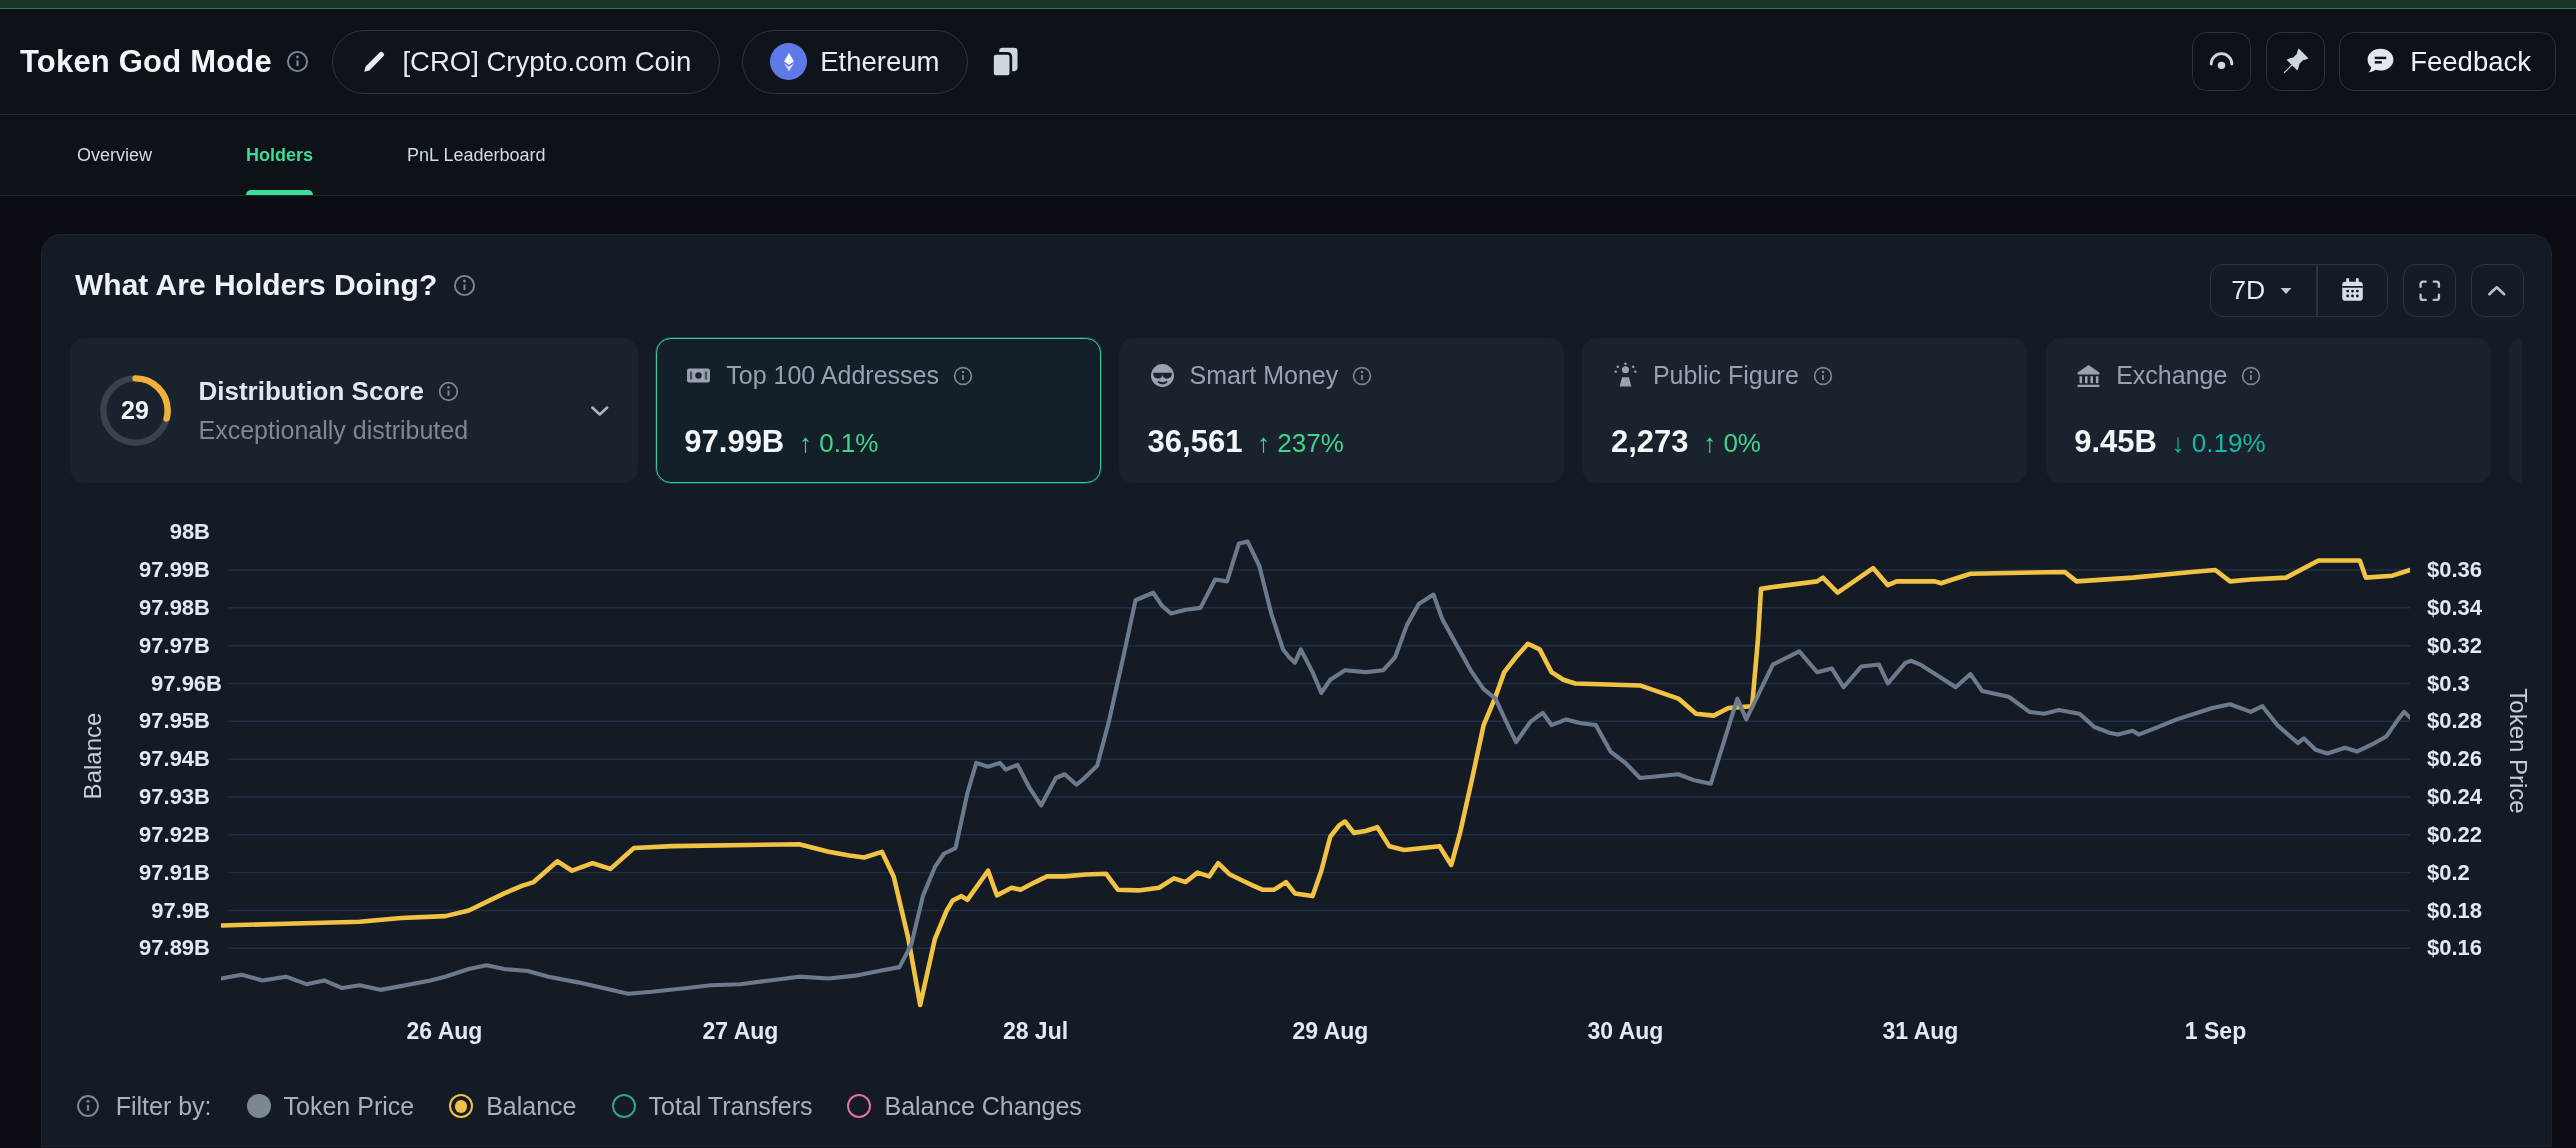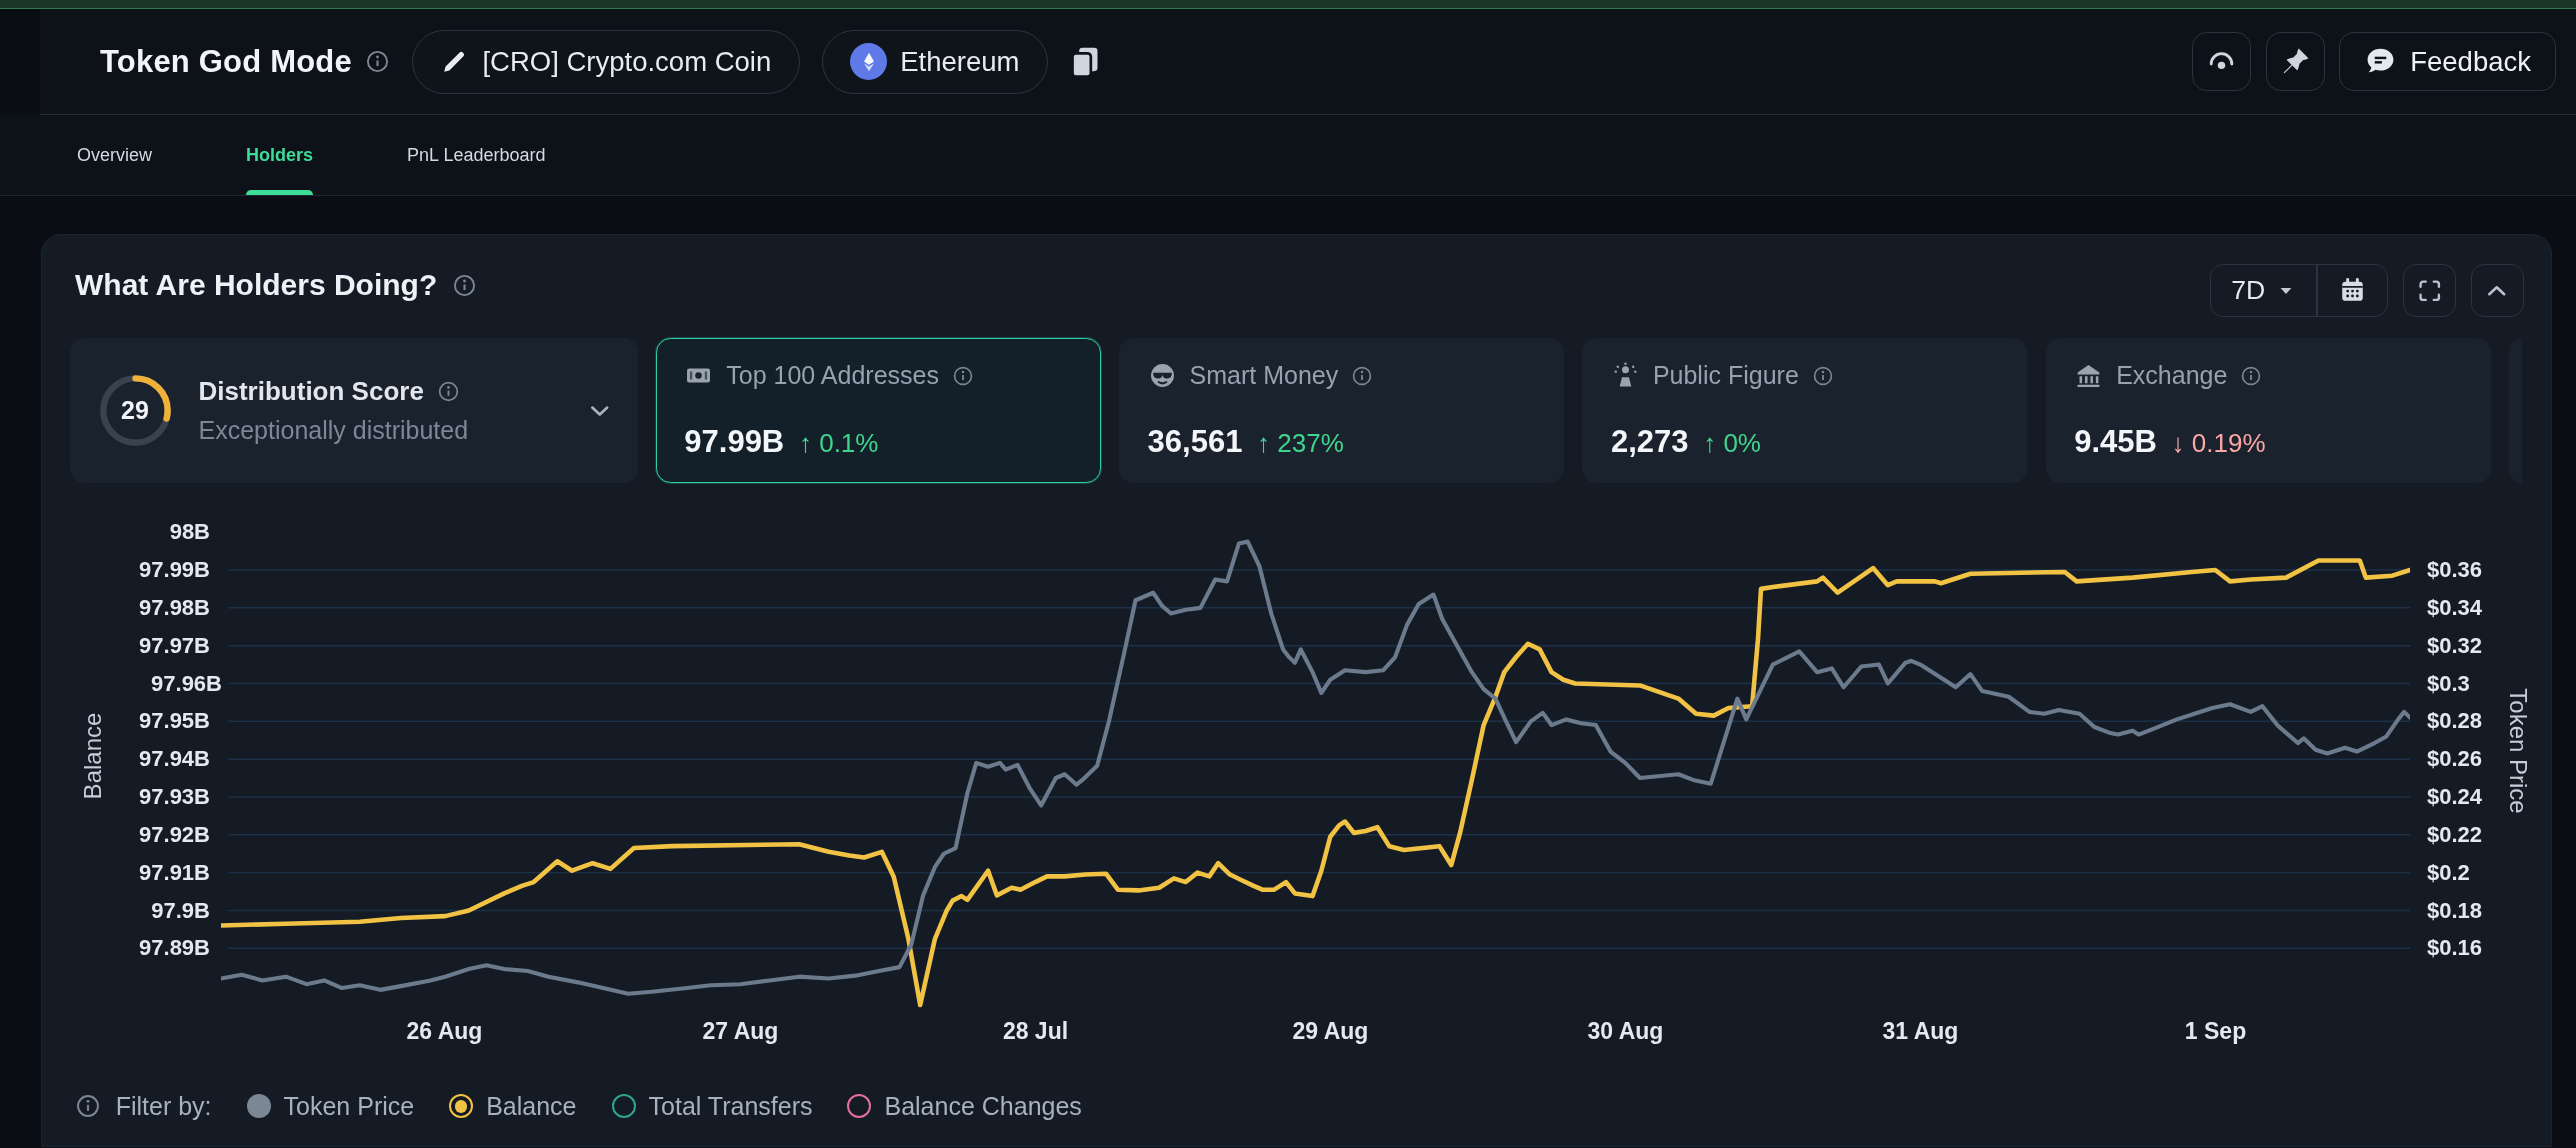--- a/index.html
+++ b/index.html
@@ -4,21 +4,21 @@
 <style>
   * { margin:0; padding:0; box-sizing:border-box; }
   html,body { width:2576px; height:1149px; overflow:hidden; }
   body { background:#0a0e14; font-family:"Liberation Sans", sans-serif; color:#e8edf3; position:relative; }
 
   
   .top-strip { height:9.2px; width:100%; background:#1b3527; border-bottom:1.8px solid #2d7a4f; }
 
   
   .app-header { height:106px; background:#0d1219; border-bottom:0.9px solid #242b35;
-    display:flex; align-items:center; padding:0 20px 0 60px;margin-left:40px; }
+    display:flex; align-items:center; padding:0 20px 0 20px; }
   .app-title { font-size:31px; font-weight:bold; color:#f2f4f7; letter-spacing:0.2px; }
   .info-ic { width:25px; height:25px; color:#7d8694; flex:none; }
   .hgap14 { width:13px; flex:none; } .hgap24 { width:22px; flex:none; }
   .pill { height:64px; border:1.8px solid #2c343f; background:#0f141b; border-radius:32px;
     display:flex; align-items:center; gap:13px; padding:0 27.5px; font-size:27.5px; color:#e8ecf1; }
   .pen-ic { width:29px; height:29px; color:#e8ecf1; }
   .eth-badge { width:37px; height:37px; border-radius:50%; background:#6079e8; display:flex; align-items:center; justify-content:center; }
   .eth-badge svg { width:24px; height:24px; }
   .copy-ic { width:40px; height:40px; color:#cfd6de; margin-left:16.5px; }
   .header-right { margin-left:auto; display:flex; align-items:center; gap:14.7px; }
@@ -68,21 +68,21 @@
   .stat-card { flex:1 1 0; background:#1a222e; border-radius:14.7px; padding:22px 27.5px;
     display:flex; flex-direction:column; justify-content:space-between; border:1.8px solid transparent; }
   .stat-card.selected { background:#13202a; border-color:#2fcfa0; box-shadow:0 0 0 0.9px rgba(47,207,160,.25); }
   .stat-title-row { display:flex; align-items:center; gap:13px; }
   .stat-ic { width:29px; height:29px; color:#9aa4b0; flex:none; }
   .stat-label { font-size:25px; color:#97a1af; white-space:nowrap; }
   .stat-info { width:22px; height:22px; }
   .stat-value-row { display:flex; align-items:baseline; gap:14.7px; }
   .stat-value { font-size:31px; font-weight:bold; color:#f3f6f9; }
   .stat-change { font-size:26px; }
-  .stat-change.up { color:#3fd58c; } .stat-change.down { color:#fca5a5; }
+  .stat-change.up { color:#3fd58c; } .stat-change.down { color:#14b8a6; }
   .sliver-card { flex:none; width:13px; background:#1a222e; border-radius:13px 0 0 13px; }
 
   
   .chart-wrap { position:absolute; top:278px; left:0; width:2511px; height:586px; }
   .plot-svg { position:absolute; left:179px; top:0; }
   .ytick-l { position:absolute; left:0; width:168px; text-align:right; font-size:22px; font-weight:bold; color:#e3e9f0; height:29px; line-height:29px; }
   .ytick-r { position:absolute; left:2385px; width:137px; text-align:left; font-size:22px; font-weight:bold; color:#e3e9f0; height:29px; line-height:29px; }
   .xtick { position:absolute; width:165px; text-align:center; font-size:23px; font-weight:600; color:#e3e9f0; top:505px; }
   .axis-title { position:absolute; font-size:24px; color:#c6cdd8; width:147px; text-align:center; }
   .axis-title.left { left:-23px; top:229px; transform:rotate(-90deg); }

